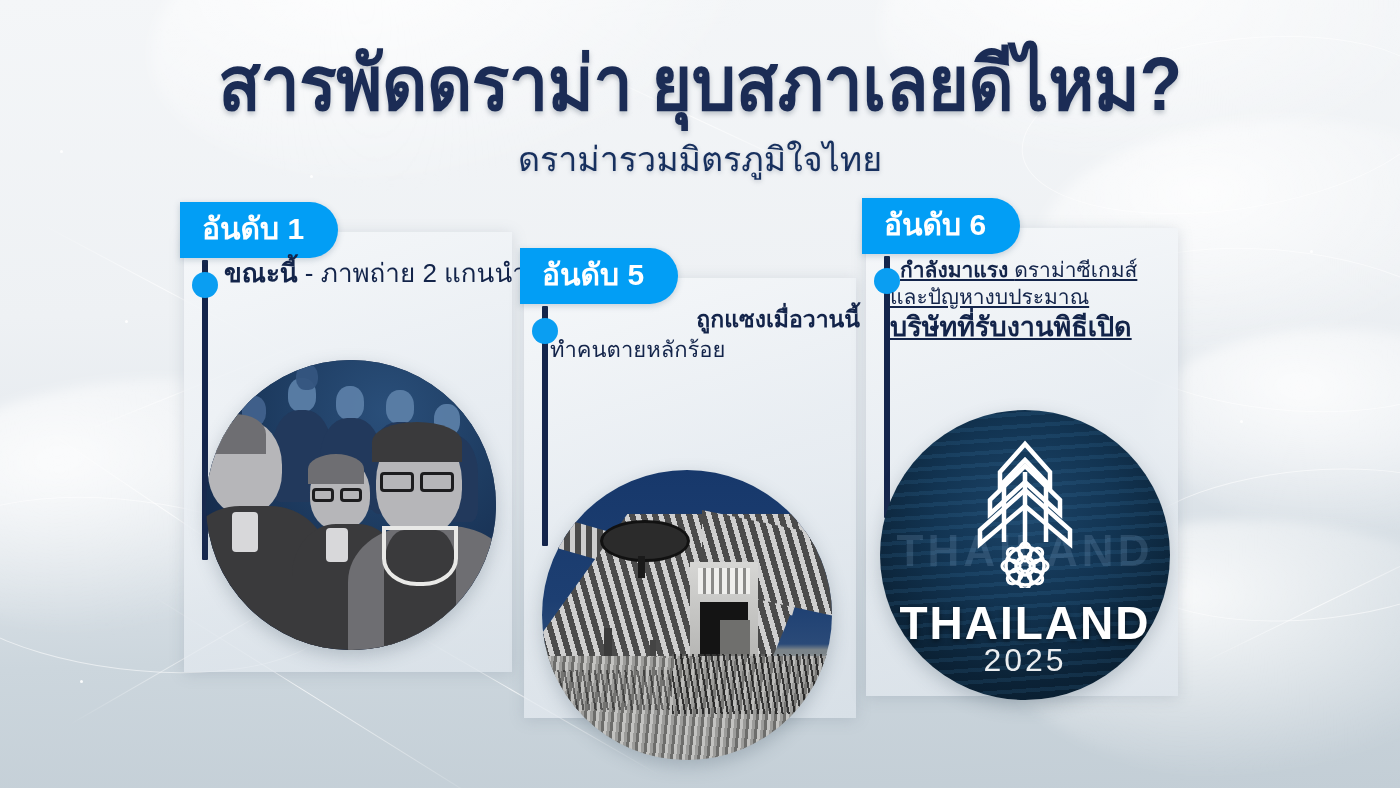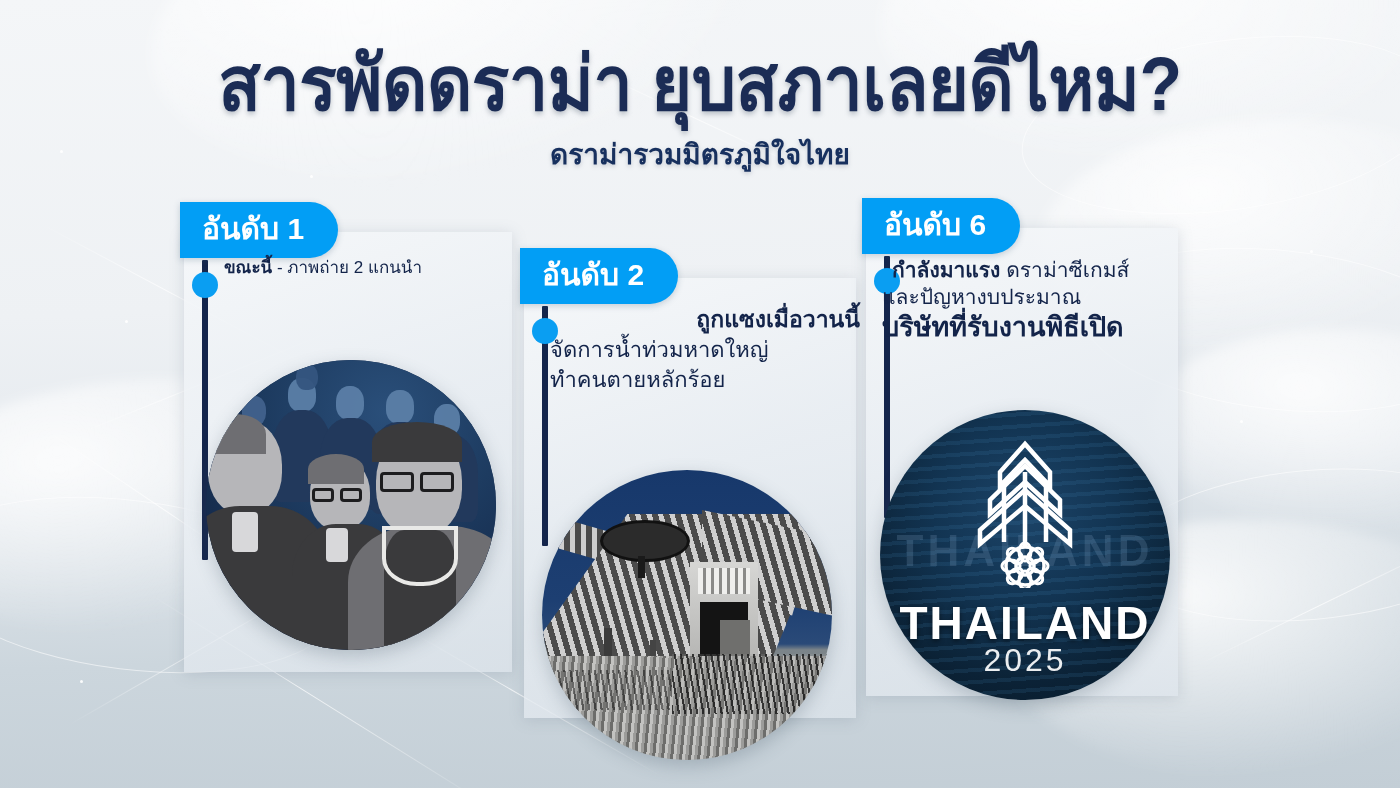--- a/index.html
+++ b/index.html
@@ -82,22 +82,22 @@
     font-size: 76px;
     line-height: 1.0;
     letter-spacing: -0.5px;
     color: #1b2c55;
     transform: scaleX(0.92);
     text-shadow: 0 3px 5px rgba(120,130,145,0.45);
   }
   .subhead {
     margin-top: 10px;
     font-family: "Liberation Sans", sans-serif;
-    font-weight: 700;
-    font-size: 28px;
+    font-weight: 400;
+    font-size: 34px;
     color: #17305e;
     text-shadow: 0 2px 4px rgba(120,130,145,0.35);
   }
 
   
   .card {
     position: absolute;
     z-index: 20;
   }
   .card-panel {
@@ -303,21 +303,21 @@
     <div class="card-panel" style="top:30px; left:4px; width:328px; height:440px;"></div>
 
     <div style="position:absolute; left:0; top:0;">
       <div class="badge">อันดับ 1</div>
     </div>
 
     <div class="rail" style="left:22px; top:58px; height:300px;"></div>
     <div class="bullet" style="left:12px; top:70px;"></div>
 
     <div class="card-body" style="left:44px; top:56px; width:290px;">
-      <div class="line" style="font-size:17px;">
+      <div class="line" style="font-size:26px;">
         <span class="t-bold">ขณะนี้ </span><span class="t-reg">- ภาพถ่าย 2 แกนนำ</span>
       </div>
     </div>
 
     <div class="photo p1" style="left:26px; top:158px; width:290px; height:290px;">
       <div class="p1-bg"></div>
 
       <div class="crowd">
         <div class="c-head" style="left:36px;  top:36px;  width:24px; height:30px; background:#41618c;"></div>
         <div class="c-body" style="left:24px;  top:64px;  width:48px; height:76px; background:#1e3557;"></div>
@@ -363,29 +363,28 @@
         <div style="position:absolute; left:24px; top:100px; width:76px; height:60px; border:4px solid #e9e9e7; border-radius:0 0 46% 46%;"></div>
       </div>
     </div>
   </div>
 
   <div class="card" style="left:520px; top:248px; width:340px; height:470px;">
 
     <div class="card-panel" style="top:30px; left:4px; width:332px; height:440px;"></div>
 
     <div style="position:absolute; left:0; top:0;">
-      <div class="badge">อันดับ 2</div>
+      <div class="badge">อันดับ 5</div>
     </div>
 
     <div class="rail" style="left:22px; top:58px; height:240px;"></div>
     <div class="bullet" style="left:12px; top:70px;"></div>
 
     <div class="card-body" style="left:44px; top:58px; width:296px;">
       <div class="line t-bold" style="font-size:23px;text-align:right;">ถูกแซงเมื่อวานนี้</div>
-      <div class="line t-reg" style="font-size:22px; margin-top:4px; margin-left:-14px;">จัดการน้ำท่วมหาดใหญ่</div>
       <div class="line t-reg" style="font-size:22px; margin-top:4px; margin-left:-14px;">ทำคนตายหลักร้อย</div>
     </div>
 
     <div class="photo p2" style="left:22px; top:222px; width:290px; height:290px;">
       <div class="p2-sky"></div>
 
       <div class="p2-roof" style="left:-30px; top:34px; width:300px; height:30px; transform:rotate(16deg); transform-origin:left top;"></div>
       <div class="p2-roof" style="left:-40px; top:44px; width:330px; height:175px; clip-path: polygon(38% 0%, 100% 0%, 78% 100%, 0% 100%);"></div>
       <div class="p2-roof" style="left:160px; top:40px; width:150px; height:110px; clip-path: polygon(0% 0%, 100% 28%, 100% 100%, 0% 70%);"></div>
 
@@ -410,21 +409,21 @@
 
     <div class="card-panel" style="top:30px; left:4px; width:312px; height:468px;"></div>
 
     <div style="position:absolute; left:0; top:0;">
       <div class="badge">อันดับ 6</div>
     </div>
 
     <div class="rail" style="left:22px; top:58px; height:262px;"></div>
     <div class="bullet" style="left:12px; top:70px;"></div>
 
-    <div class="card-body" style="left:30px; top:60px; width:280px;">
+    <div class="card-body" style="left:38px; top:60px; width:280px;text-decoration:underline;">
       <div class="line" style="font-size:21px;">
         <span class="t-bold">กำลังมาแรง </span><span class="t-reg">ดราม่าซีเกมส์</span>
       </div>
       <div class="line t-reg" style="font-size:21px; margin-top:2px; margin-left:-10px;">และปัญหางบประมาณ</div>
       <div class="line" style="font-size:27px; font-weight:700; margin-top:2px; margin-left:-10px;">บริษัทที่รับงานพิธีเปิด</div>
     </div>
 
     <div class="photo p3" style="left:18px; top:212px; width:290px; height:290px;">
       <div class="p3-bg"></div>
       <div class="p3-streaks"></div>

